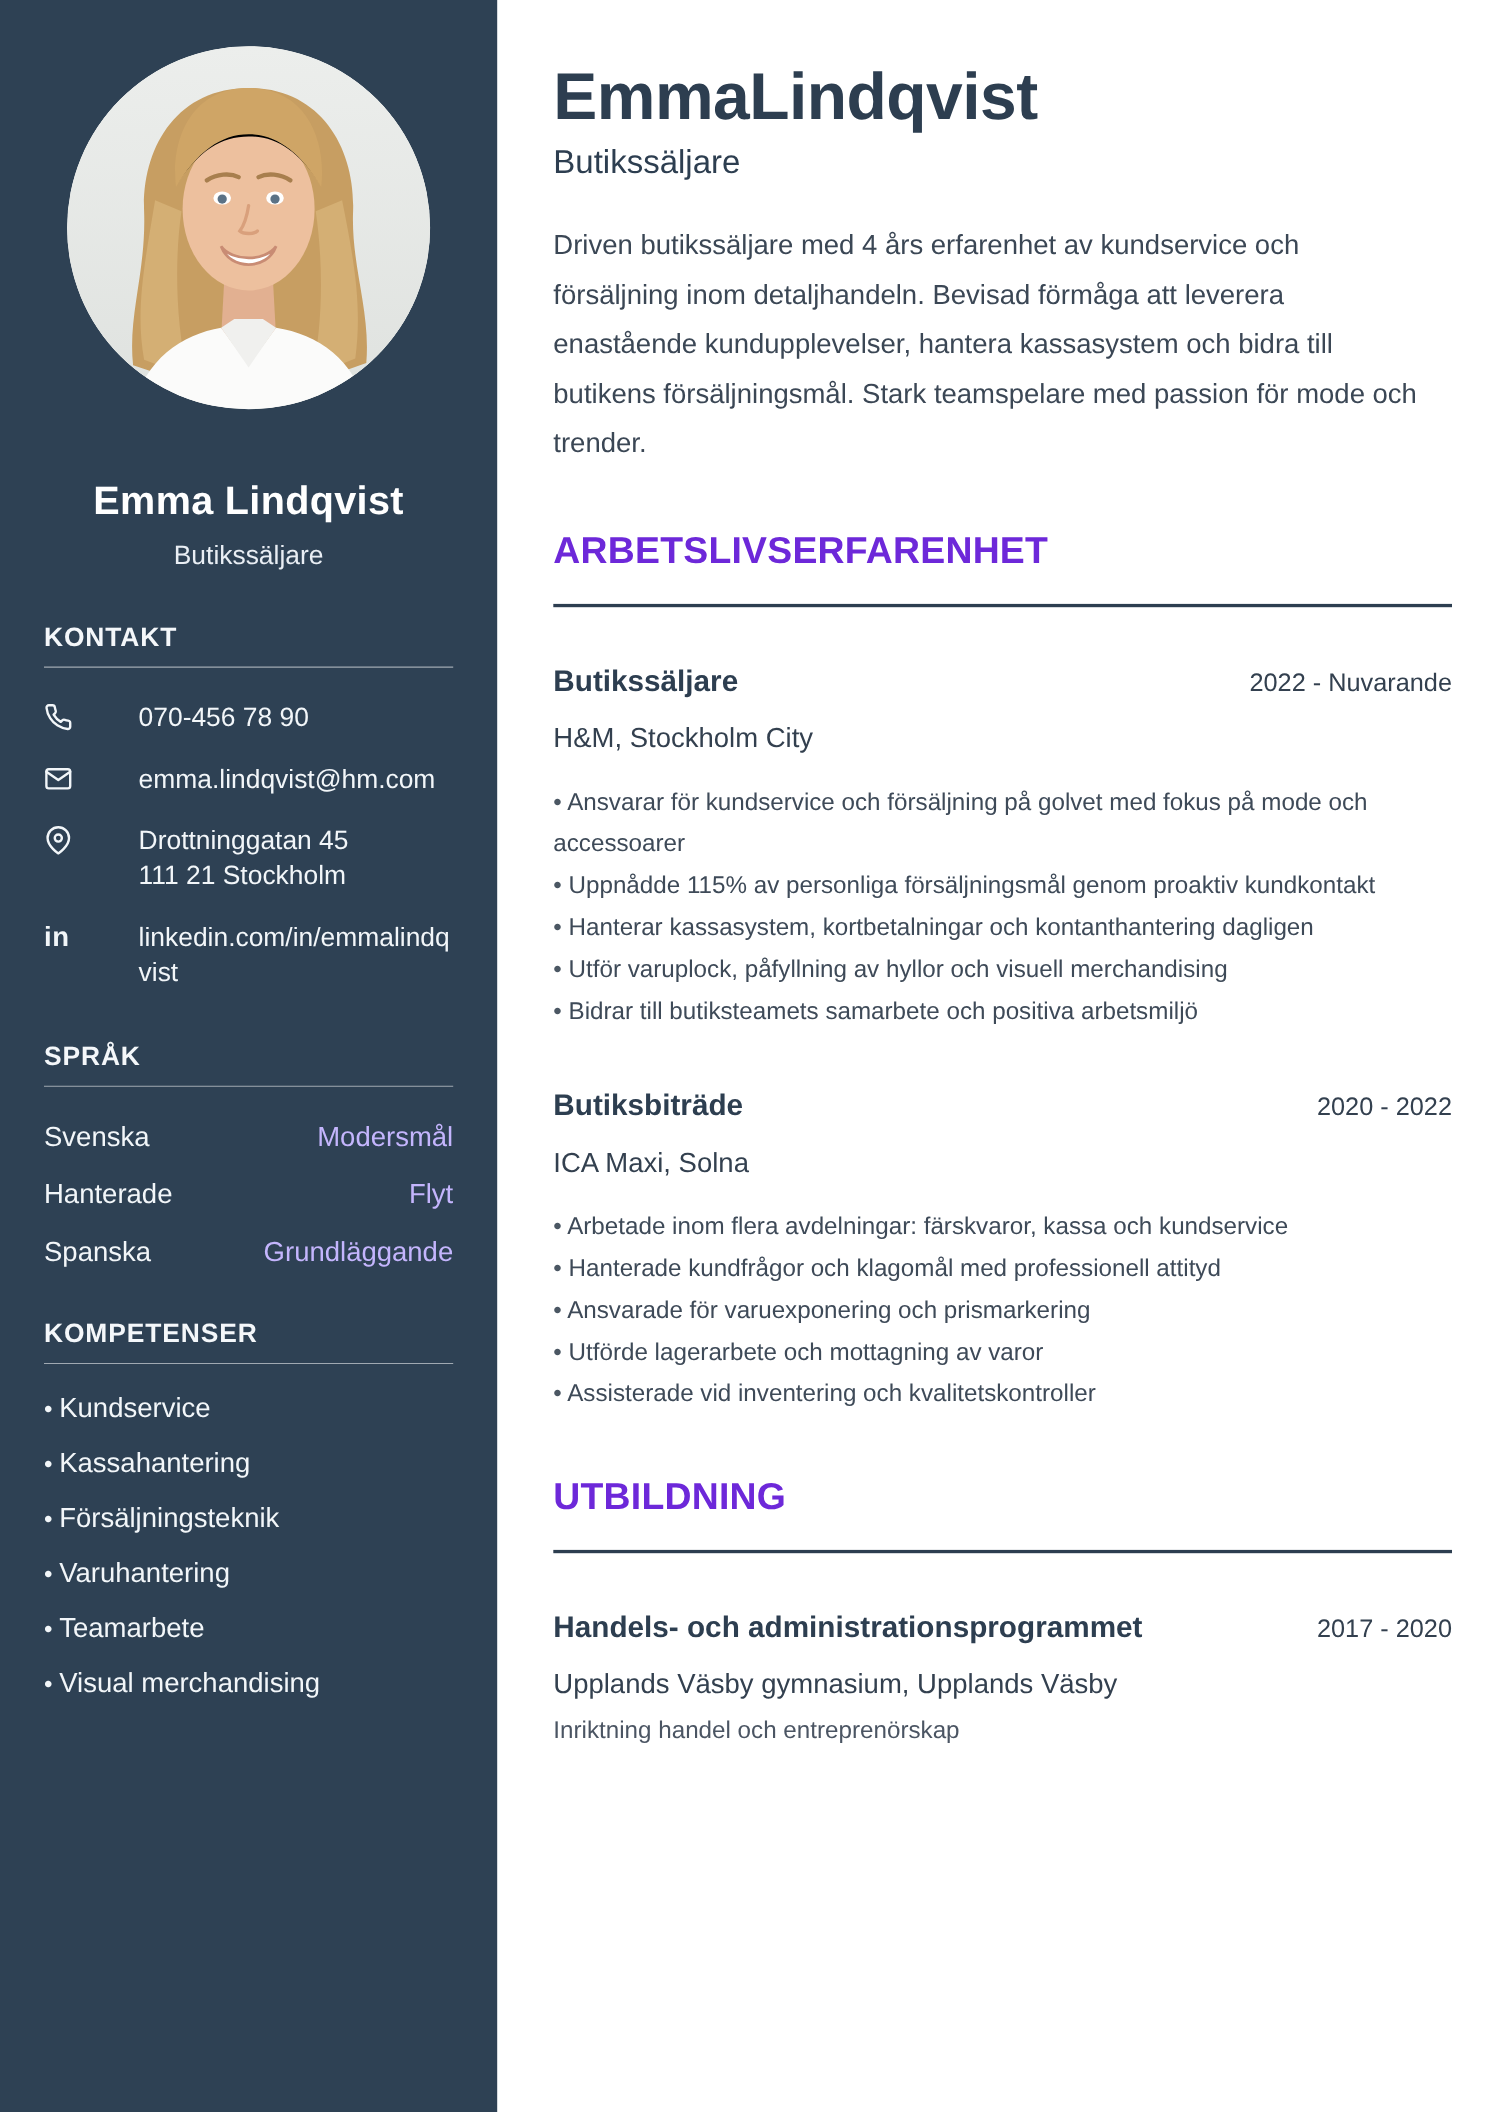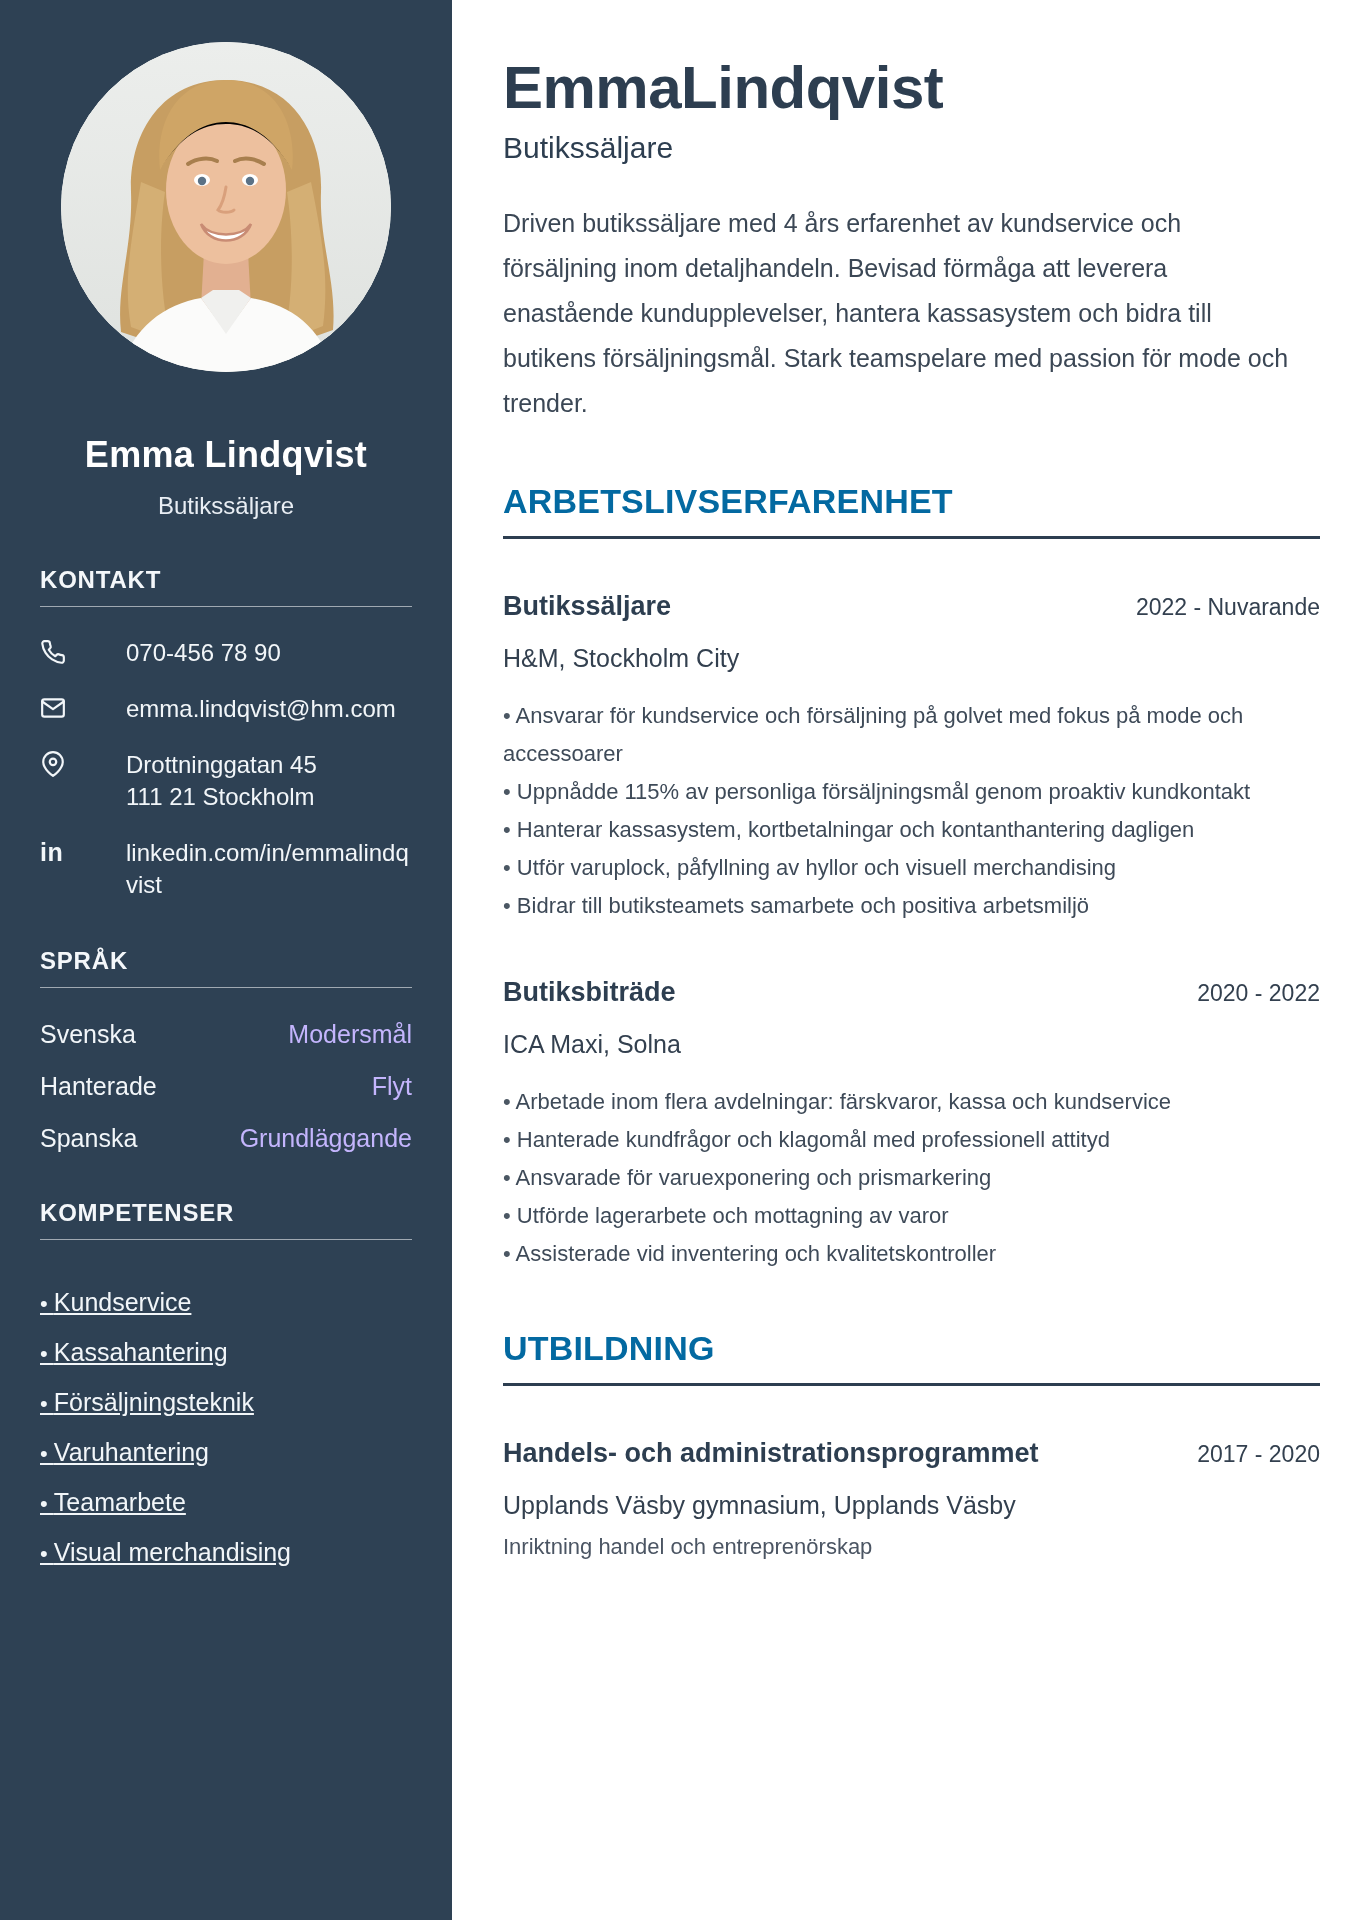--- a/index.html
+++ b/index.html
@@ -27,32 +27,32 @@
   .contact-list{margin-top:30px;}
   .contact-item{display:flex;align-items:flex-start;margin-bottom:24px;font-size:24px;line-height:32px;gap:40px;}
   .contact-icon{width:30px;min-width:30px;margin-right:16px;margin-top:2px;display:flex;justify-content:flex-start;}
   .contact-icon svg{width:26px;height:26px;stroke:#f2f6f9;fill:none;stroke-width:2;stroke-linecap:round;stroke-linejoin:round;}
   .in-glyph{font-size:25px;font-weight:bold;color:#f2f6f9;line-height:26px;letter-spacing:.5px;}
   .contact-text{word-break:break-word;}
   .contact-text.break{word-break:break-all;}
   .lang-list{margin-top:32px;}
   .lang-row{display:flex;justify-content:space-between;font-size:25px;margin-bottom:23px;}
   .lang-level{color:#c4b5fd;}
-  .skill-list{margin-top:48px;text-decoration:underline;}
+  .skill-list{margin-top:26px;}
   .skill-item{font-size:25px;margin-bottom:21px;}
   .skill-item::before{content:"• ";font-size:22px;}
   
   .main{flex:1;box-sizing:border-box;padding:56px 37px 0 51px;}
   .h1{font-size:60px;font-weight:bold;color:#2d3e50;letter-spacing:-.5px;line-height:1.05;}
   .h1-sub{margin-top:12px;font-size:30px;color:#2d3e50;}
   .summary{margin-top:36px;max-width:788px;font-size:25px;line-height:45px;color:#3b4755;}
   .section{margin-top:56px;}
   .section-heading{
-    font-size:34px;font-weight:bold;color:#0369a1;letter-spacing:.2px;
-    padding-bottom:15px;border-bottom:3px solid #2d3e50;
+    font-size:34px;font-weight:bold;color:#6d28d9;letter-spacing:.2px;
+    padding-bottom:28px;border-bottom:3px solid #2d3e50;
   }
   .entry{margin-top:52px;}
   .entry-head{display:flex;justify-content:space-between;align-items:baseline;}
   .entry-title{font-size:27px;font-weight:bold;color:#2d3e50;}
   .entry-period{font-size:23px;color:#33404f;white-space:nowrap;}
   .entry-company{margin-top:22px;font-size:25px;color:#33404f;}
   .entry-note{margin-top:14px;font-size:22px;color:#4b5563;}
   .bullets{margin-top:24px;max-width:790px;font-size:22px;line-height:38px;color:#3e4a58;}
   .bullet::before{content:"• ";color:#4b5763;}
 </style>

